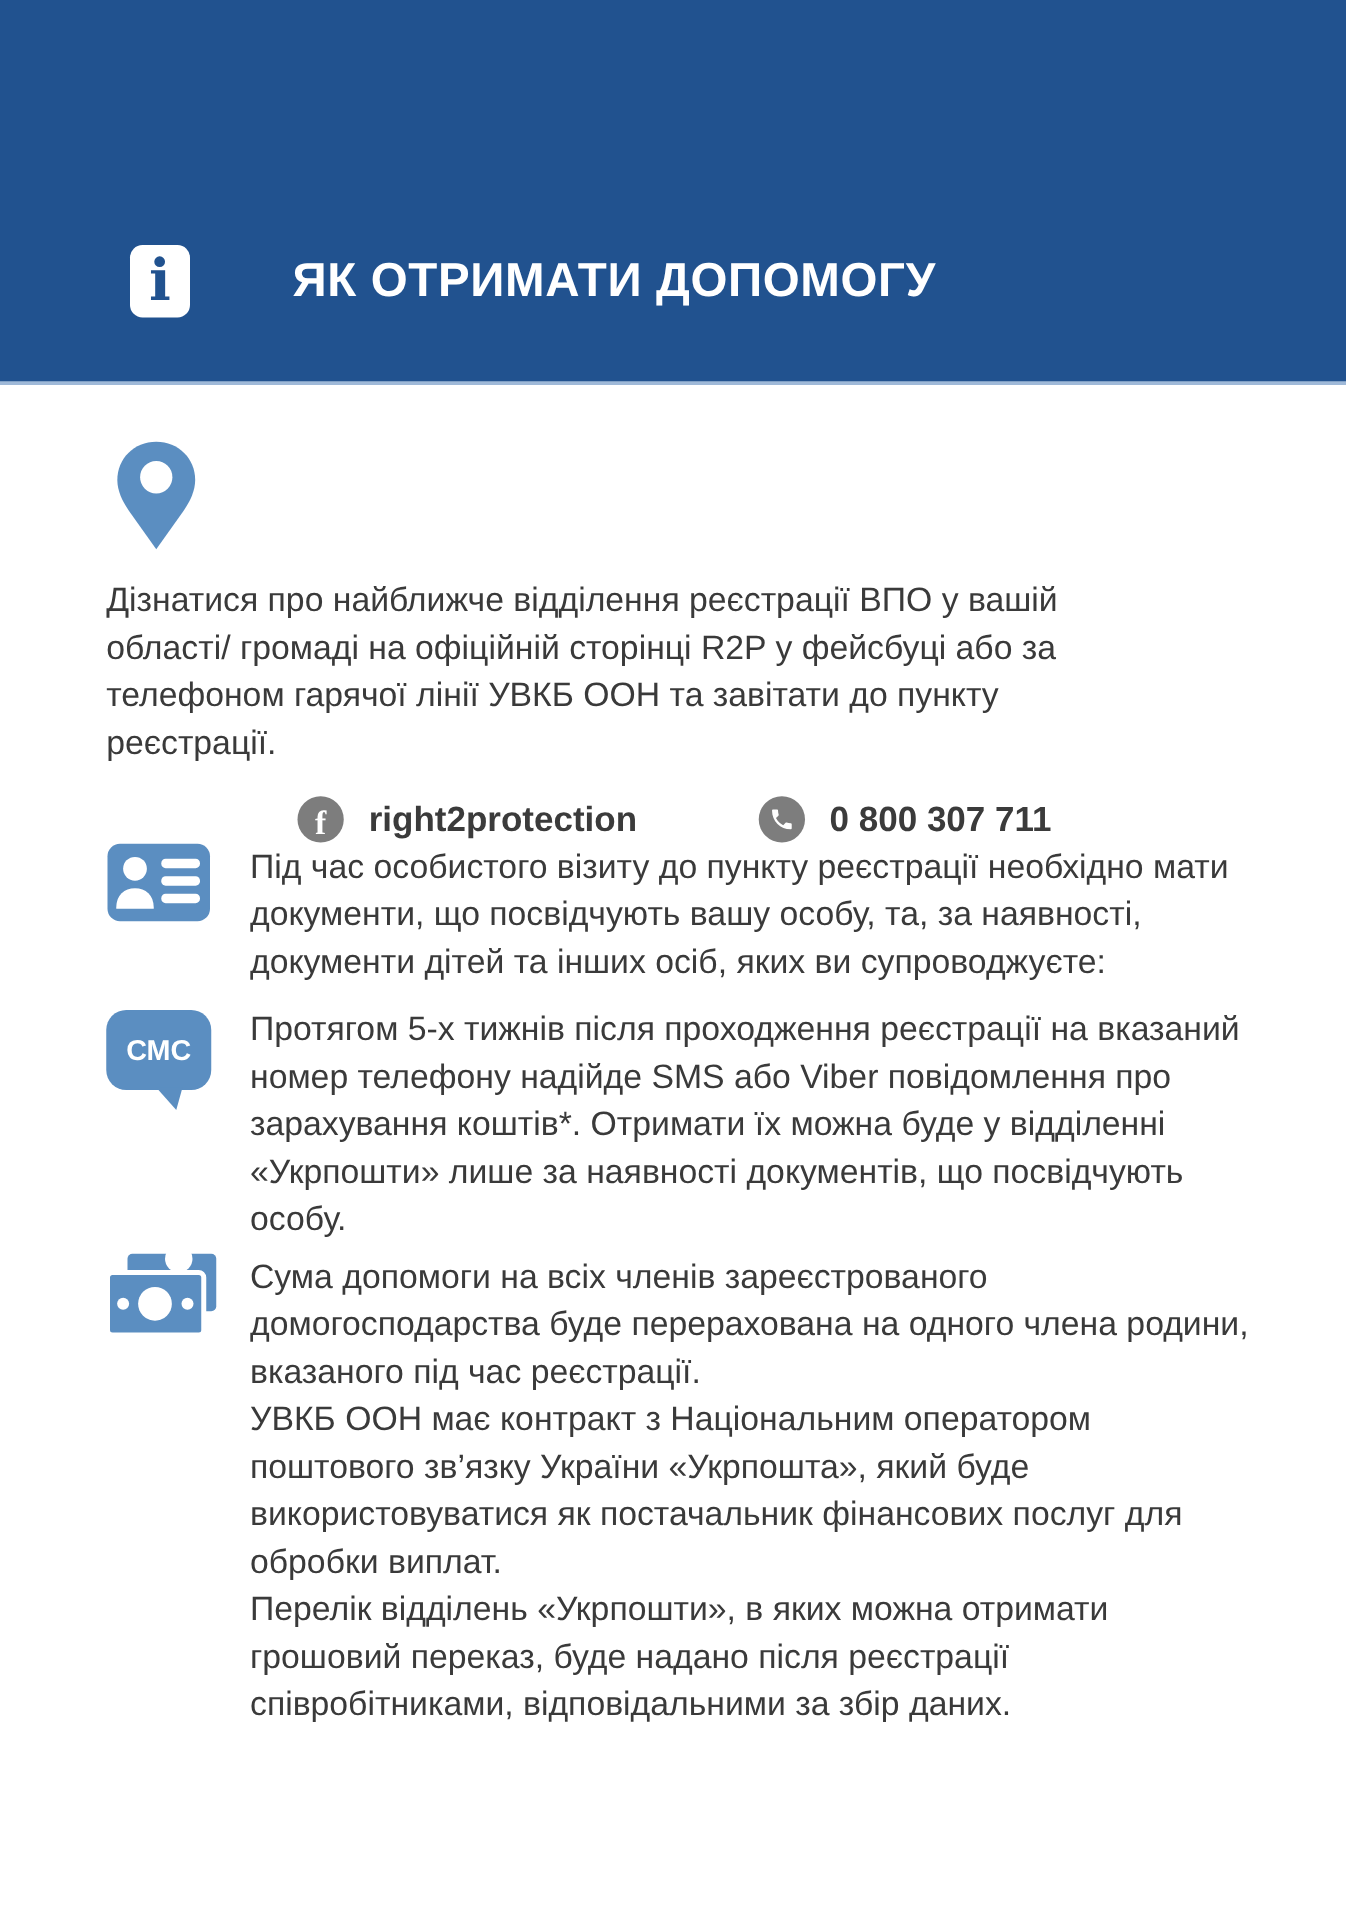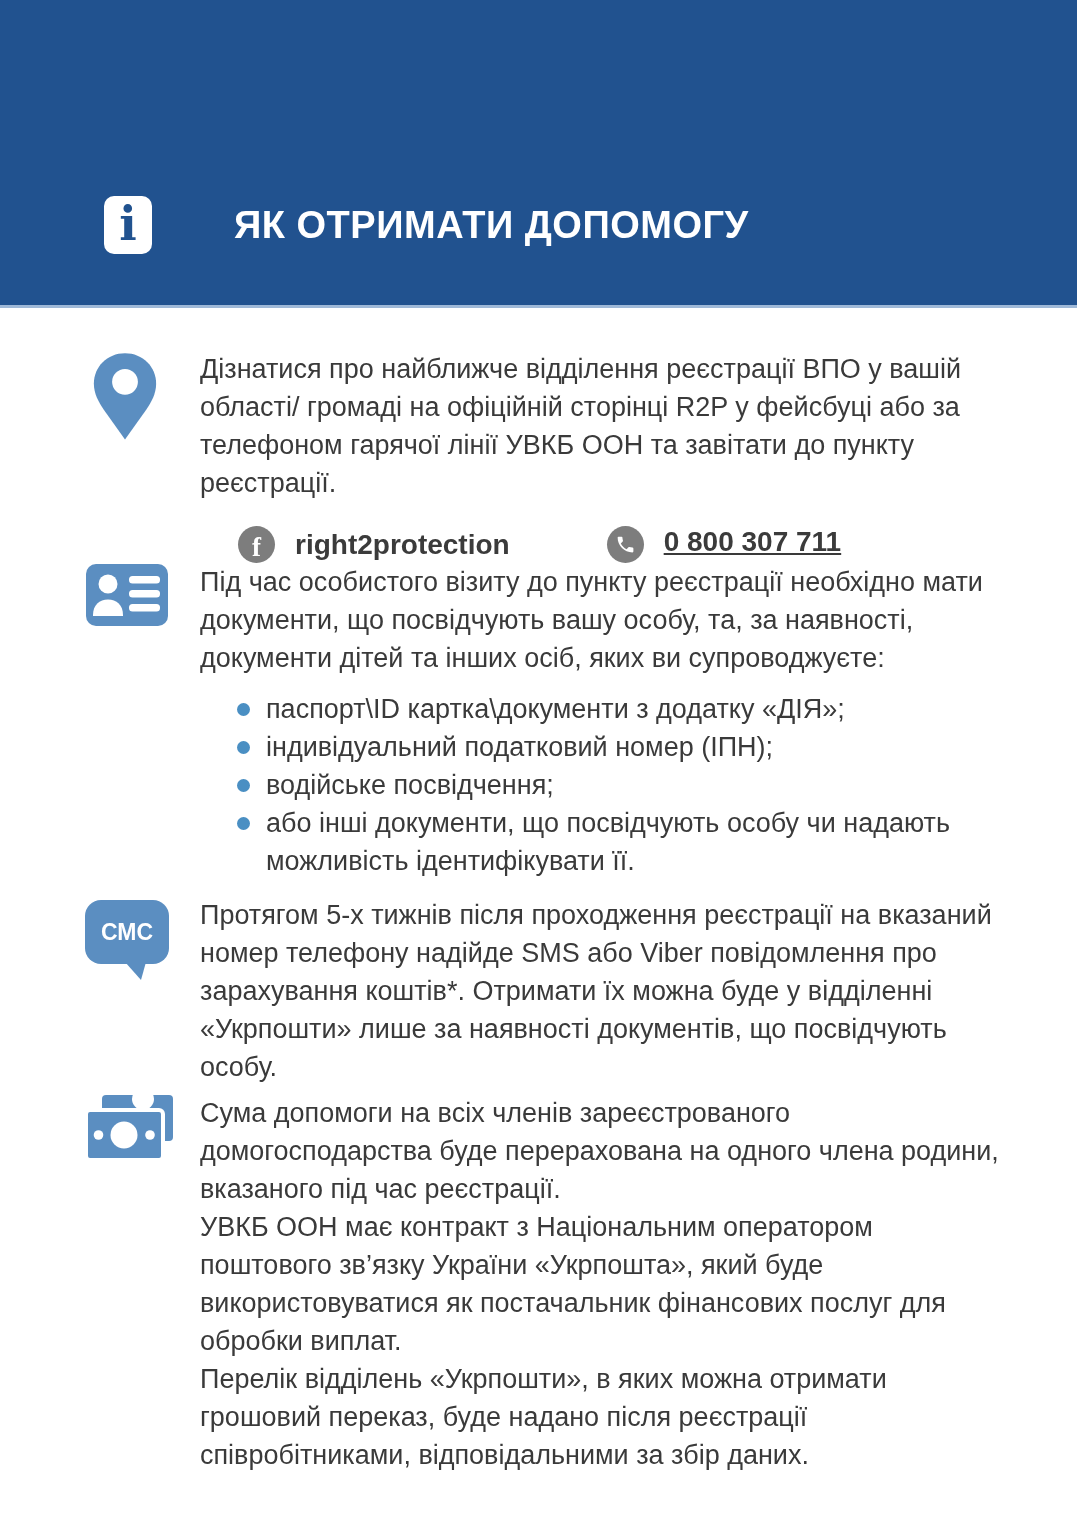--- a/index.html
+++ b/index.html
@@ -35,21 +35,21 @@
     color: #ffffff; font-size: 38px; font-weight: 700;
     letter-spacing: 0.5px; white-space: nowrap; margin-left: 32px;
   }
 
   
   .section { display: flex; padding-left: 85px; padding-right: 78px; }
   .icon-cell { width: 115px; flex-shrink: 0; }
   .text-cell { width: 800px; font-size: 27px; line-height: 38px; }
   .text-cell p { margin: 0; }
 
-  .s-location { margin-top: 42px; }
+  .s-location { margin-top: 42px; flex-direction: column; }
   .s-documents { }
   .s-sms { margin-top: 16px; }
   .s-payment { margin-top: 8px; }
 
   
   .contacts {
     display: flex; align-items: center;
     margin: 24px 0 0 238px;
   }
   .circle-icon {
@@ -58,21 +58,21 @@
     display: flex; align-items: center; justify-content: center;
   }
   .fb-f {
     font-weight: 700; font-size: 27px; line-height: 1;
     margin-top: 6px; font-family: "Liberation Serif", serif;
   }
   .contact-label {
     font-weight: 700; font-size: 28px; color: #3b3b3b;
     margin-left: 20px; white-space: nowrap;
   }
-  .contact-phone-group { margin-left: 97px; display: flex; align-items: flex-start; text-decoration: underline; }
+  .contact-phone-group { margin-left: 97px; display: flex; align-items: center; }
 
   
   .doc-list { margin: 13px 0 0 0; padding: 0; list-style: none; }
   .doc-list li { position: relative; padding-left: 66px; }
   .doc-list li::before {
     content: ""; position: absolute; left: 37px; top: 13px;
     width: 13px; height: 13px; border-radius: 50%; background: #4a8fc3;
   }
 
   
@@ -135,26 +135,20 @@
       <rect x="1" y="1" width="82" height="62" rx="10" fill="#5b8ec1"></rect>
       <circle cx="23" cy="21" r="9.5" fill="#ffffff"></circle>
       <path d="M8 52c0-10 6.5-15.5 15-15.5S38 42 38 52v1H8z" fill="#ffffff"></path>
       <rect x="44" y="13" width="31" height="7.5" rx="3.5" fill="#ffffff"></rect>
       <rect x="44" y="27" width="31" height="7.5" rx="3.5" fill="#ffffff"></rect>
       <rect x="44" y="41" width="31" height="7.5" rx="3.5" fill="#ffffff"></rect>
     </svg>
   </div>
   <div class="text-cell">
     <p>Під час особистого візиту до пункту реєстрації необхідно мати документи, що посвідчують вашу особу, та, за наявності, документи дітей та інших осіб, яких ви супроводжуєте:</p>
-    <ul class="doc-list">
-      <li>паспорт\ID картка\документи з додатку «ДІЯ»;</li>
-      <li>індивідуальний податковий номер (ІПН);</li>
-      <li>водійське посвідчення;</li>
-      <li>або інші документи, що посвідчують особу чи надають можливість ідентифікувати її.</li>
-    </ul>
   </div>
 </div>
 
 <div class="section s-sms">
   <div class="icon-cell">
     <div class="sms-bubble">
       <span>СМС</span>
     </div>
   </div>
   <div class="text-cell">

